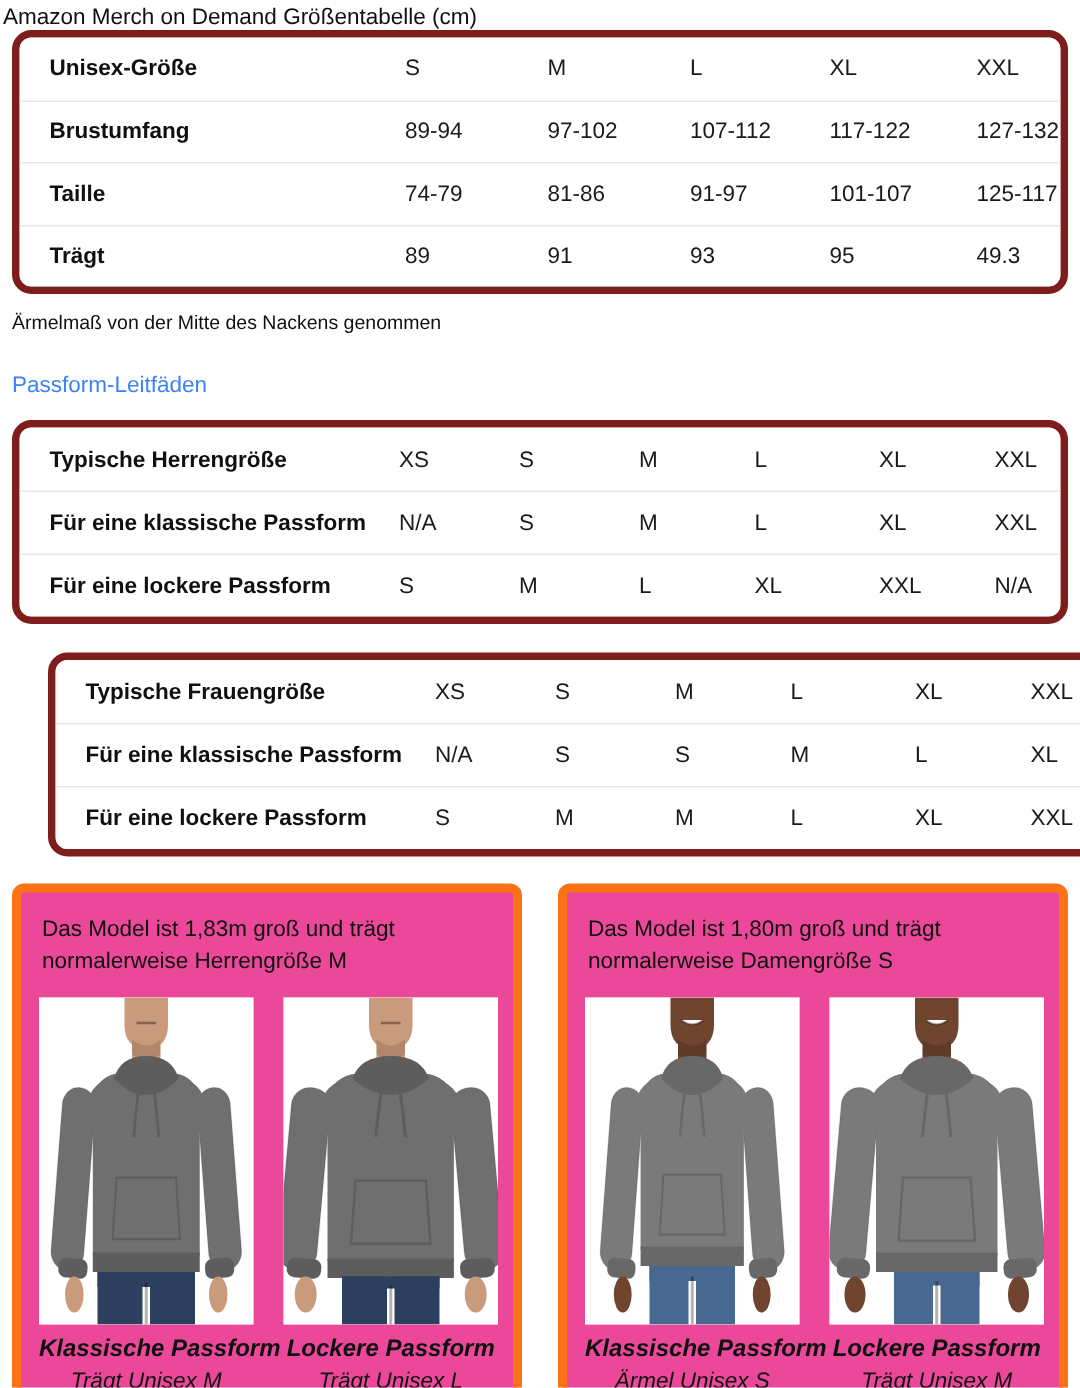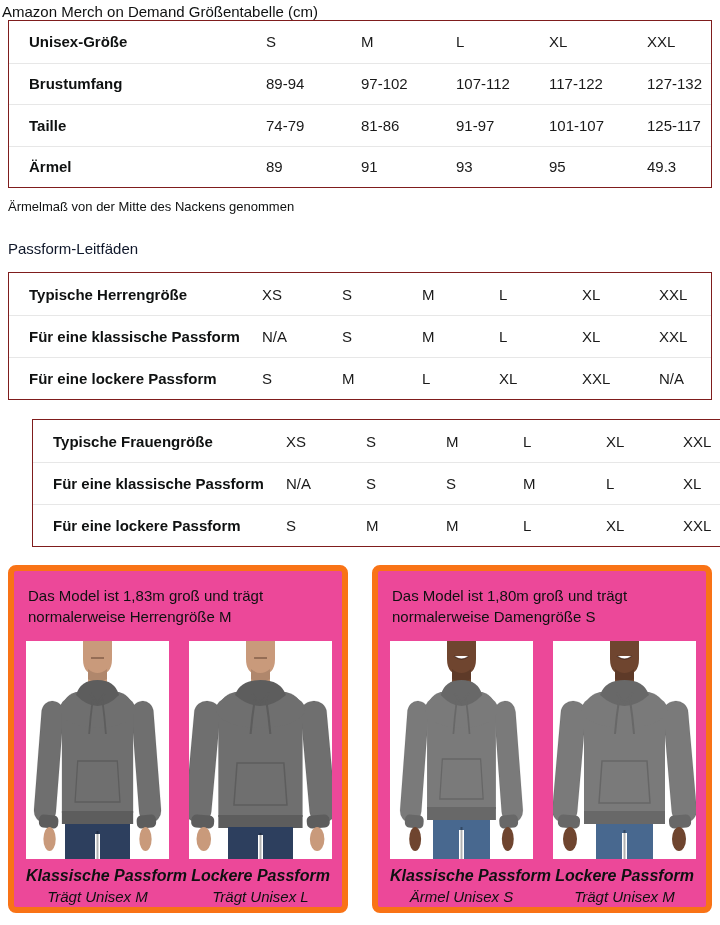--- a/index.html
+++ b/index.html
@@ -14,22 +14,22 @@
 
   .page-title {
     font-size: 15px;
     font-weight: 400;
     color: #0F1111;
     margin-left: -6px;
     margin-bottom: 0;
   }
 
   .table-card {
-    border: 1px solid #7f1d1d;
-    border-radius: 0;
+    border: 5px solid #7f1d1d;
+    border-radius: 13px;
     background: #fff;
     overflow: hidden;
     width: 704px;
   }
   .trow {
     display: grid;
     align-items: center;
     height: 41.5px;
     padding: 0 10px 0 20px;
     border-top: 1px solid #E7E7E7;
@@ -45,21 +45,21 @@
   .sleeve-note {
     margin-top: 11px;
     font-size: 13px;
     color: #0F1111;
   }
   .section-heading {
     margin-top: 26px;
     margin-bottom: 15px;
     font-size: 15px;
     font-weight: 400;
-    color: #0f172a;
+    color: #3b82f6;
   }
   .fit-table + .fit-table { margin-top: 19px; margin-left: 24px; }
 
   .model-cards {
     display: flex;
     gap: 24px;
     margin-top: 18px;
   }
   .model-card {
     width: 340px;
@@ -125,21 +125,21 @@
     </div>
     <div class="trow cols5">
       <div class="tlabel">Taille</div>
       <div class="tcell">74-79</div>
       <div class="tcell">81-86</div>
       <div class="tcell">91-97</div>
       <div class="tcell">101-107</div>
       <div class="tcell">125-117</div>
     </div>
     <div class="trow cols5">
-      <div class="tlabel">Ärmel</div>
+      <div class="tlabel">Trägt</div>
       <div class="tcell">89</div>
       <div class="tcell">91</div>
       <div class="tcell">93</div>
       <div class="tcell">95</div>
       <div class="tcell">49.3</div>
     </div>
   </section>
 
   <p class="sleeve-note">Ärmelmaß von der Mitte des Nackens genommen</p>
 

